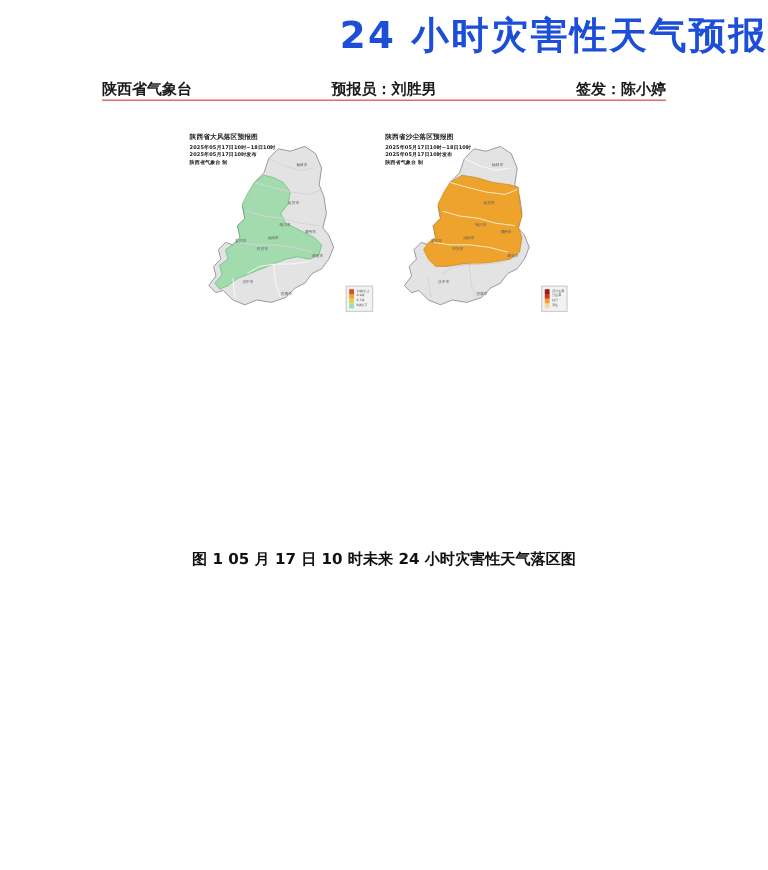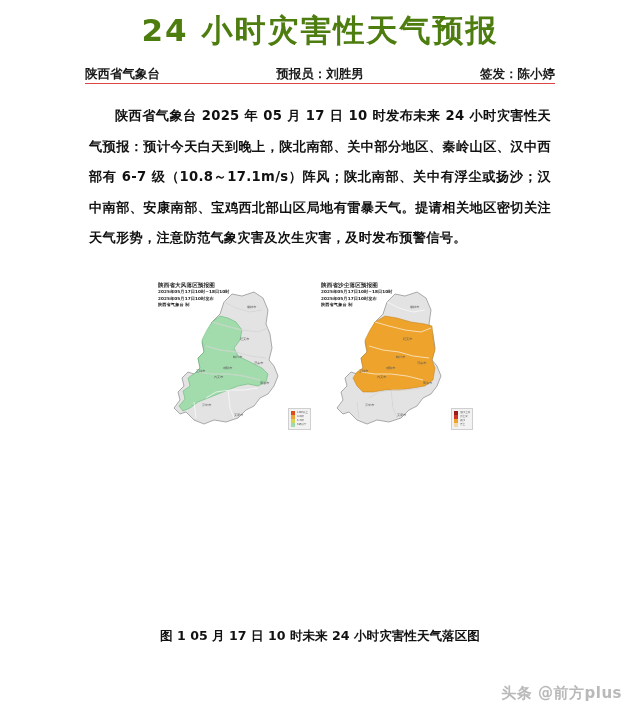--- a/index.html
+++ b/index.html
@@ -7,22 +7,22 @@
     width:640px;height:725px;
     background:#ffffff;
     font-family:"DejaVu Sans","Liberation Sans",sans-serif;
     overflow:hidden;
     position:relative;
   }
   .page{width:640px;height:725px;position:relative;}
 
   
   .title{
-    text-align:center;
-    color:#4d7c0f;
+    text-align:right;
+    color:#1d4ed8;
     font-weight:bold;
     font-size:31px;
     letter-spacing:2px;
     padding-top:10px;
     line-height:40px;
     white-space:nowrap;
     font-family:"DejaVu Sans","Liberation Sans",sans-serif;
   }
 
   
@@ -140,21 +140,20 @@
   <div class="title">24 小时灾害性天气预报</div>
 
   <div class="byline-wrap">
     <div class="byline">
       <span>陕西省气象台</span>
       <span>预报员：刘胜男</span>
       <span>签发：陈小婷</span>
     </div>
   </div>
 
-  <div class="body-text">陕西省气象台 2025 年 05 月 17 日 10 时发布未来 24 小时灾害性天气预报：预计今天白天到晚上，陕北南部、关中部分地区、秦岭山区、汉中西部有 6-7 级（10.8～17.1m/s）阵风；陕北南部、关中有浮尘或扬沙；汉中南部、安康南部、宝鸡西北部山区局地有雷暴天气。提请相关地区密切关注天气形势，注意防范气象灾害及次生灾害，及时发布预警信号。</div>
 
   <div class="figure">
 
     <div class="map-row">
 
       <div class="map-panel left">
         <div class="map-title">
           <span class="t1">陕西省大风落区预报图</span>
           <span class="t2">2025年05月17日10时~18日10时</span>
           <span class="t2">2025年05月17日10时发布</span>
@@ -275,14 +274,13 @@
             <div class="lab">扬沙</div>
             <div class="lab">浮尘</div>
           </div>
         </div>
       </div>
     </div>
 
     <div class="caption">图 1 05 月 17 日 10 时未来 24 小时灾害性天气落区图</div>
   </div>
 
-  <div class="watermark">头条 @前方plus</div>
 </div>
 
 </body></html>

